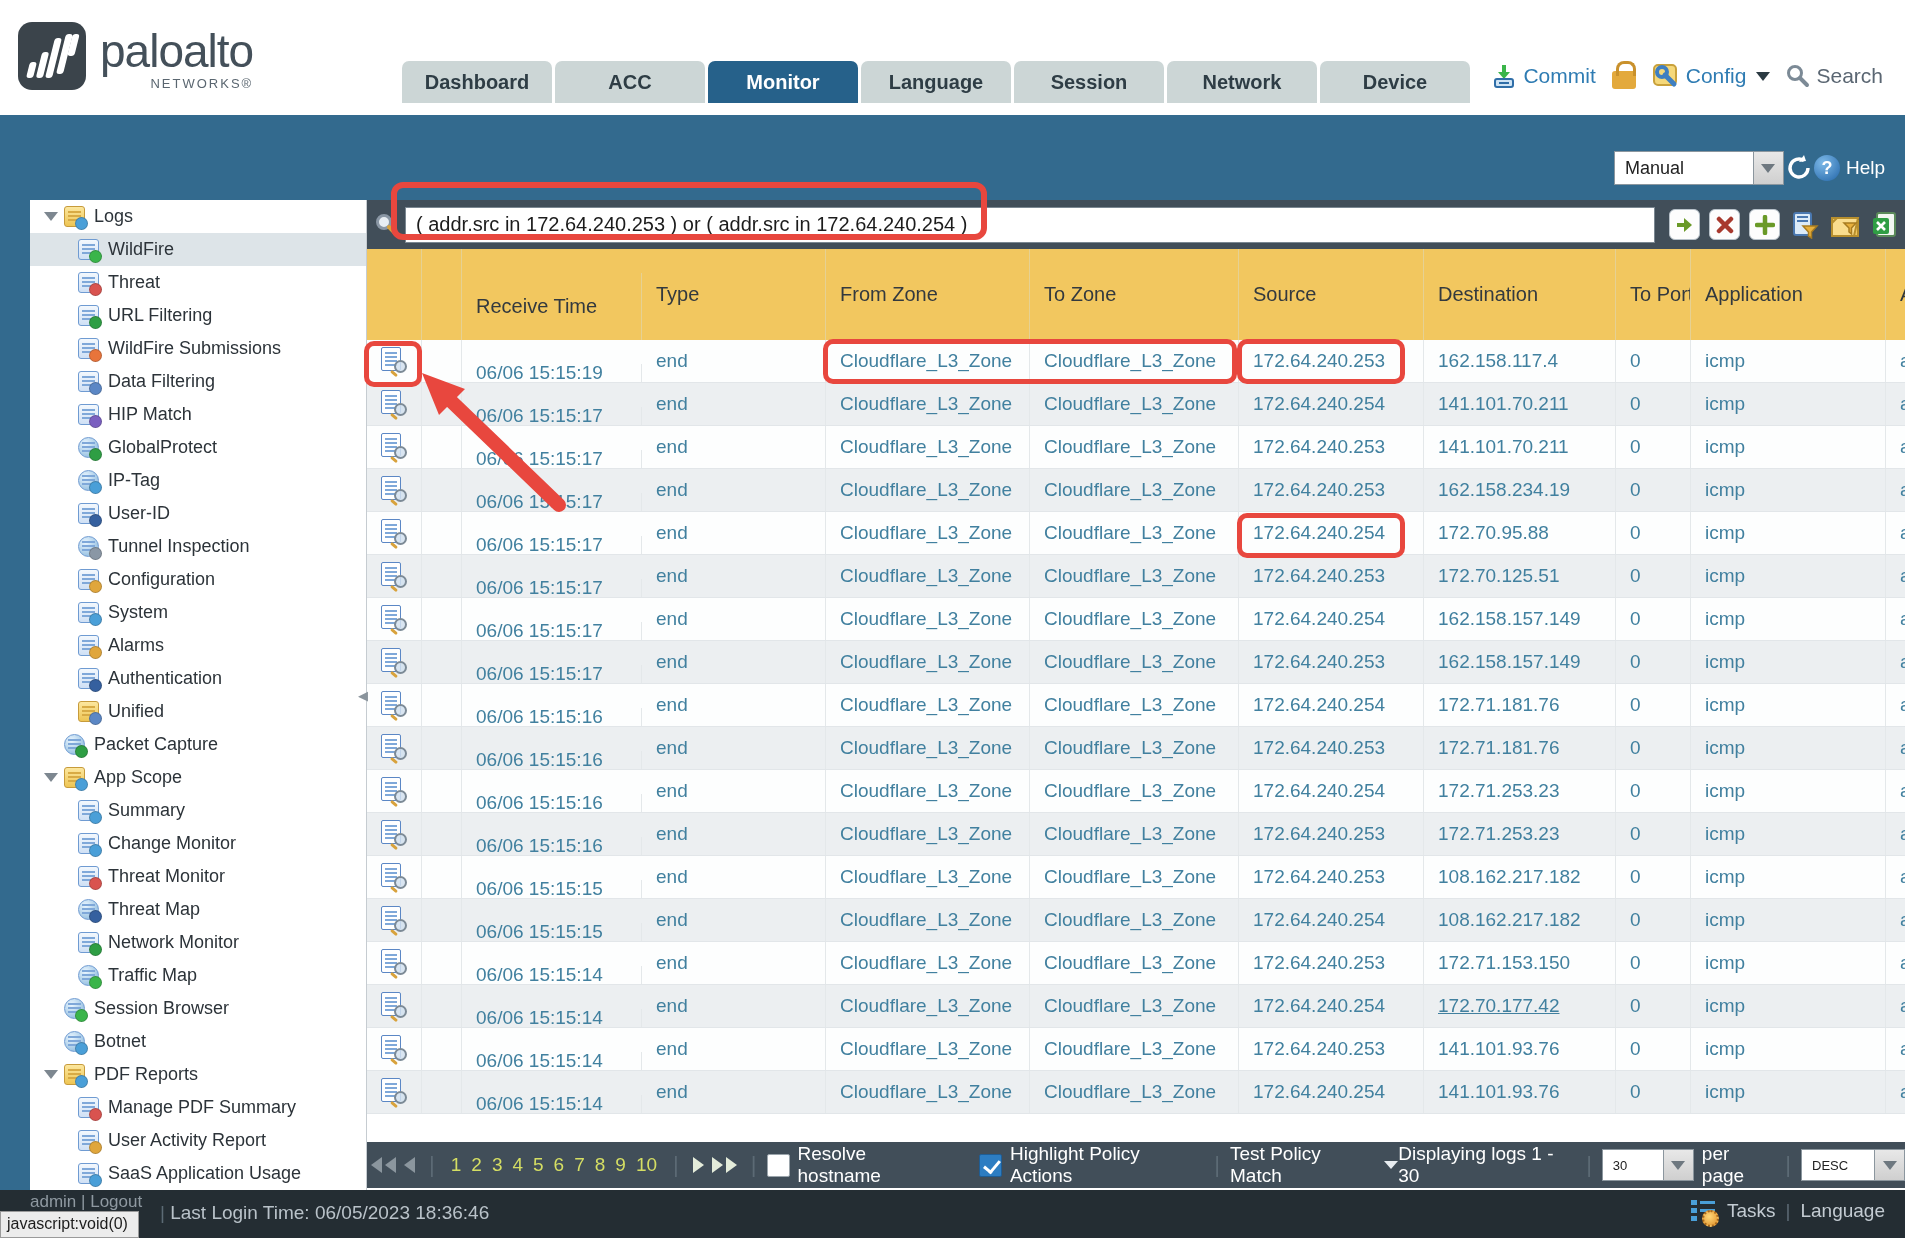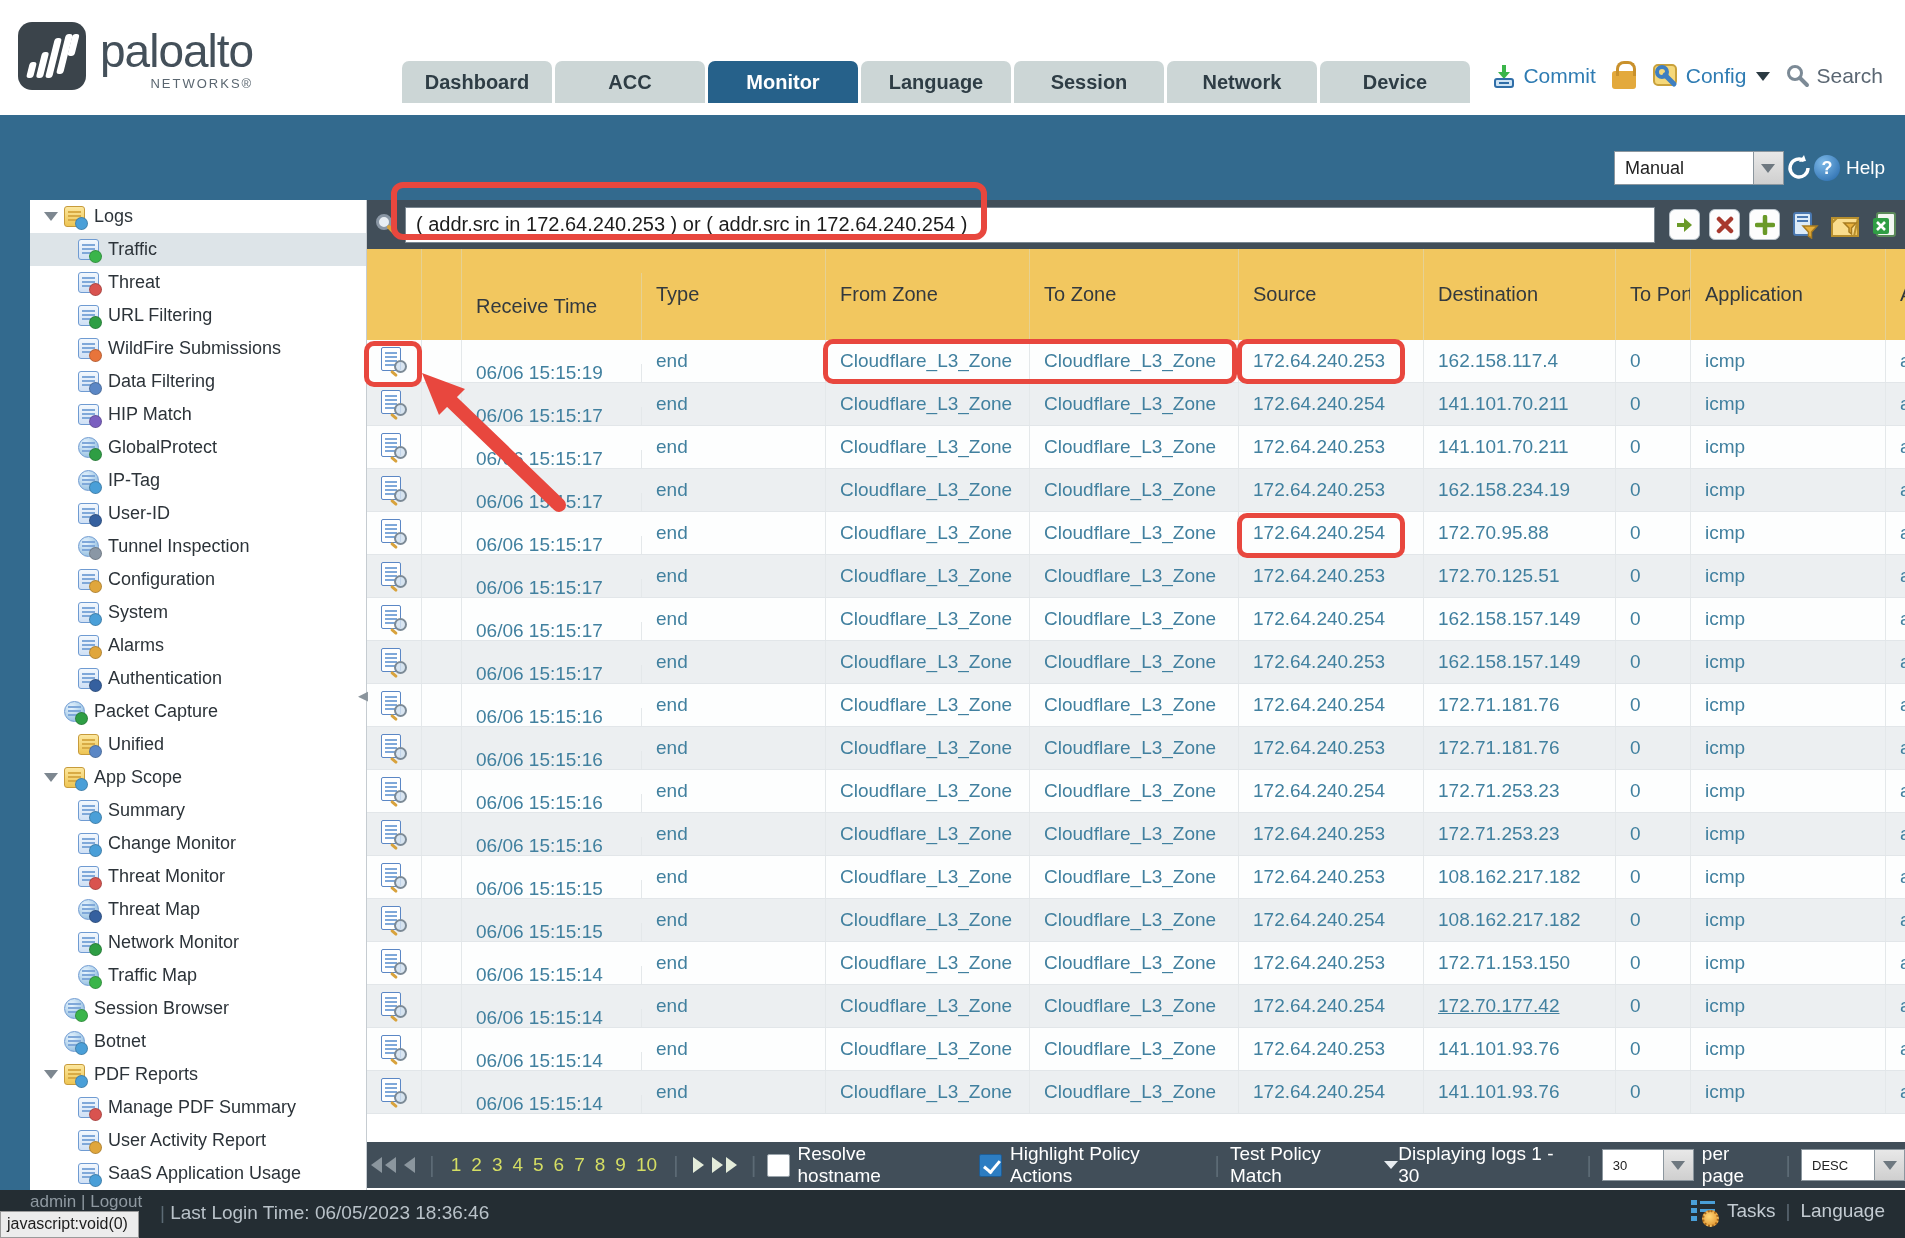--- a/index.html
+++ b/index.html
@@ -249,21 +249,21 @@
   <div id="sidebar">
       <div class="s-item lvl0">
         <span class="arrow-slot">
           <span class="tree-tri"></span>
         </span>
         <span class="s-icon folder"></span>
         <span>Logs</span>
       </div>
       <div class="s-item lvl1 selected">
         <span class="s-icon" style="--badge: #3ab54a;"></span>
-        <span>Traffic</span>
+        <span>WildFire</span>
       </div>
       <div class="s-item lvl1">
         <span class="s-icon" style="--badge: #d9534f;"></span>
         <span>Threat</span>
       </div>
       <div class="s-item lvl1">
         <span class="s-icon" style="--badge: #2e9e44;"></span>
         <span>URL Filtering</span>
       </div>
       <div class="s-item lvl1">
@@ -302,29 +302,29 @@
         <span class="s-icon" style="--badge: #4a9fd8;"></span>
         <span>System</span>
       </div>
       <div class="s-item lvl1">
         <span class="s-icon" style="--badge: #e0a63c;"></span>
         <span>Alarms</span>
       </div>
       <div class="s-item lvl1">
         <span class="s-icon" style="--badge: #35609f;"></span>
         <span>Authentication</span>
+      </div>
+      <div class="s-item lvl1">
+        <span class="s-icon folder" style="--badge: #5b87c5;"></span>
+        <span>Unified</span>
       </div>
       <div class="s-item lvl0">
         <span class="arrow-slot"></span>
         <span class="s-icon round" style="--badge: #2e9e44;"></span>
         <span>Packet Capture</span>
-      </div>
-      <div class="s-item lvl1">
-        <span class="s-icon folder" style="--badge: #5b87c5;"></span>
-        <span>Unified</span>
       </div>
       <div class="s-item lvl0">
         <span class="arrow-slot">
           <span class="tree-tri"></span>
         </span>
         <span class="s-icon folder"></span>
         <span>App Scope</span>
       </div>
       <div class="s-item lvl1">
         <span class="s-icon" style="--badge: #4a9fd8;"></span>

